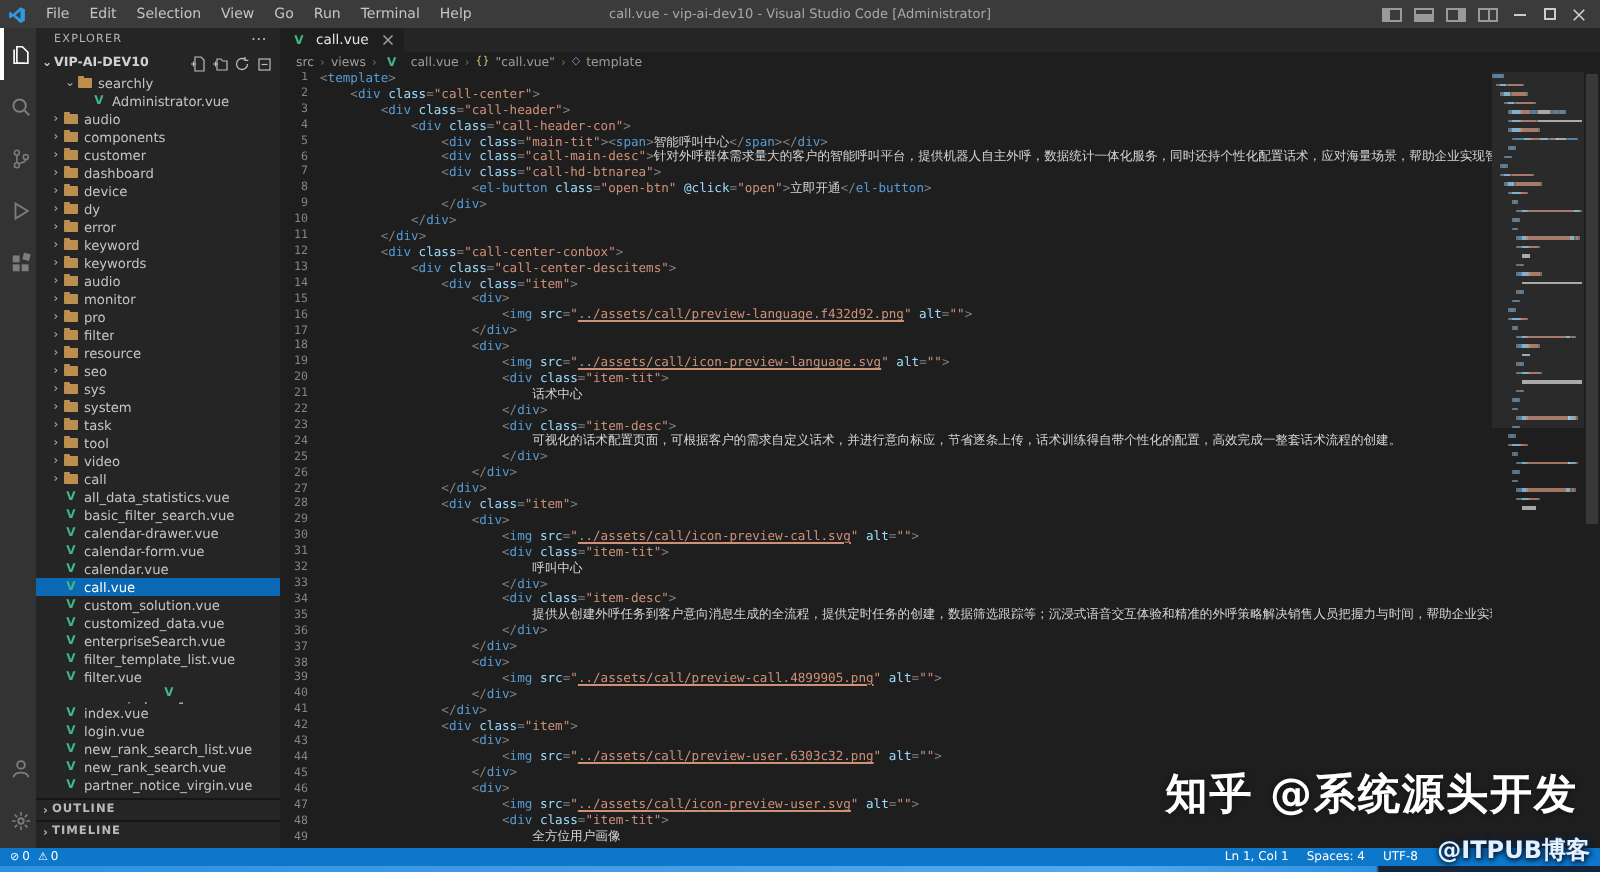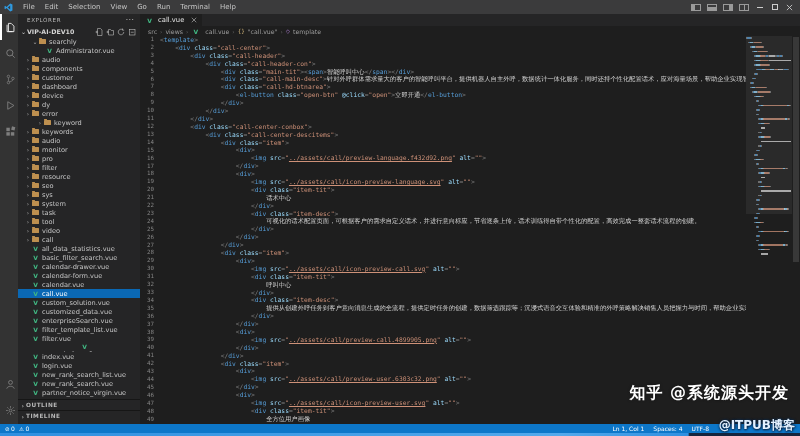--- a/index.html
+++ b/index.html
@@ -89,21 +89,21 @@
     color:#ffffff;font-size:6px;display:flex;align-items:center;padding:0 5px;z-index:25}
   .sb-left{display:flex;align-items:center;gap:4px}
   .sb-stat{display:flex;align-items:center;gap:1.5px}
   .sb-ico{font-size:5.5px}
   .sb-right{margin-left:auto;display:flex;gap:9px;margin-right:86px}
   .sb-item{white-space:nowrap}
   .bottomstrip{position:absolute;left:0;right:0;top:433px;height:3px;
     background:linear-gradient(90deg,#2f8fe0 0,#53a9ec 70%,#2f8fe0 86%,#16253e 86.2%,#16253e 100%);z-index:24}
 
   
-  .wm-zhihu{position:absolute;right:11px;top:383px;font-size:16px;font-weight:bold;color:#ffffff;
+  .wm-zhihu{position:absolute;right:11px;top:383px;font-size:21px;font-weight:bold;color:#ffffff;
     text-shadow:0 0 3px rgba(0,0,0,.45);z-index:40;letter-spacing:1px;white-space:nowrap}
   .wm-itpub{position:absolute;right:5px;top:417px;font-size:12px;font-weight:bold;color:#e3f1ff;
     text-shadow:0 1px 2px #0a2a4d,0 0 3px #0a2a4d,1px 0 2px #0a2a4d;z-index:41;white-space:nowrap}
 </style>
 </head>
 <body>
 
 <div id="app">
 
   <div class="titlebar">
@@ -113,20 +113,21 @@
     <div class="menubar">
         <span class="menu-item">File</span>
         <span class="menu-item">Edit</span>
         <span class="menu-item">Selection</span>
         <span class="menu-item">View</span>
         <span class="menu-item">Go</span>
         <span class="menu-item">Run</span>
         <span class="menu-item">Terminal</span>
         <span class="menu-item">Help</span>
       </div>
+    <div class="win-title">call.vue - vip-ai-dev10 - Visual Studio Code [Administrator]</div>
     <div class="win-controls">
       <span class="lt left">
           <i></i>
         </span>
       <span class="lt bottom">
           <i></i>
         </span>
       <span class="lt right">
           <i></i>
         </span>
@@ -262,21 +263,21 @@
         <div class="tree-row" style="padding-left: 7px;">
           <span class="chev">›</span>
           <span class="folder-ic"></span>
           <span class="tree-label">dy</span>
         </div>
         <div class="tree-row" style="padding-left: 7px;">
           <span class="chev">›</span>
           <span class="folder-ic"></span>
           <span class="tree-label">error</span>
         </div>
-        <div class="tree-row" style="padding-left: 19px;">
+        <div class="tree-row" style="padding-left: 7px;">
           <span class="chev">›</span>
           <span class="folder-ic"></span>
           <span class="tree-label">keyword</span>
         </div>
         <div class="tree-row" style="padding-left: 7px;">
           <span class="chev">›</span>
           <span class="folder-ic"></span>
           <span class="tree-label">keywords</span>
         </div>
         <div class="tree-row" style="padding-left: 7px;">

